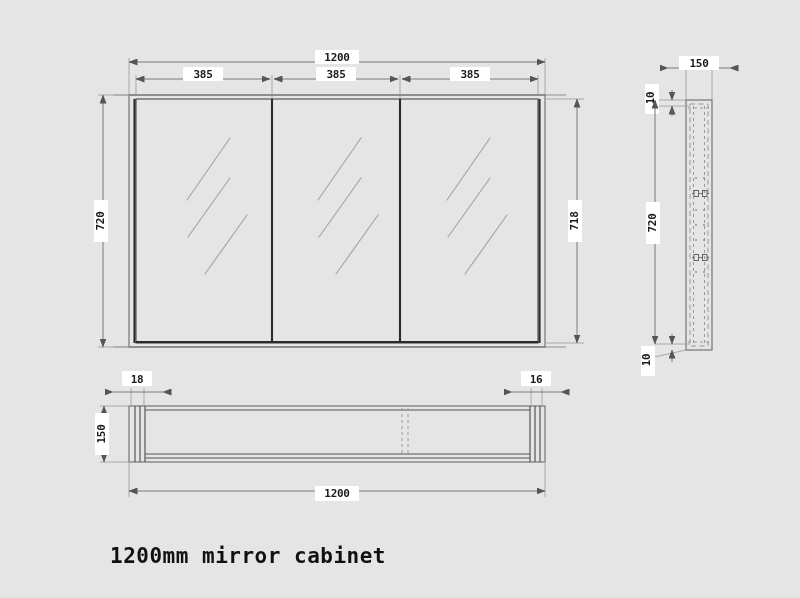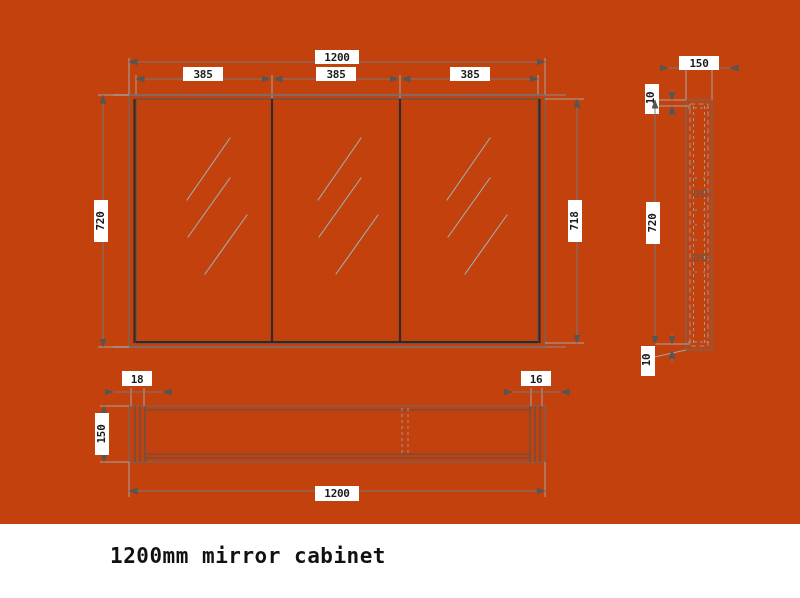--- a/index.html
+++ b/index.html
@@ -9,22 +9,22 @@
   }
   body {
     width: 800px;
     height: 598px;
     font-family: "DejaVu Sans Mono", monospace;
     overflow: hidden;
   }
   #drawing-root {
     position: relative;
     width: 800px;
-    height: 524px;
-    background: #c2410c;
+    height: 598px;
+    background: #e5e5e5;
   }
   svg.cad {
     position: absolute;
     top: 0;
     left: 0;
     width: 800px;
     height: 598px;
     display: block;
   }
   .dim-text {

